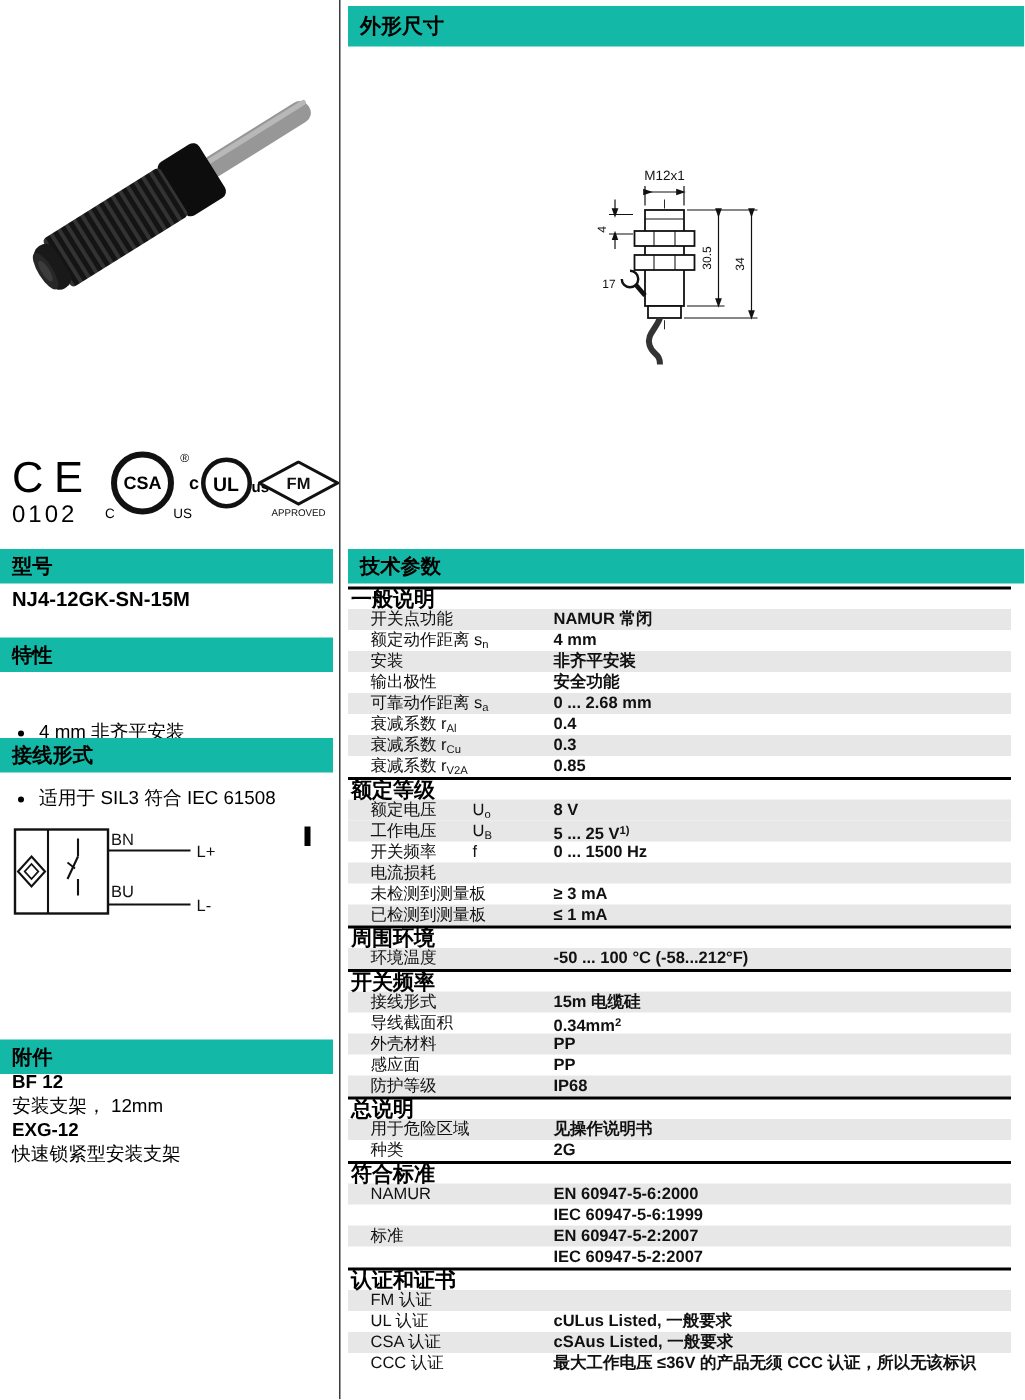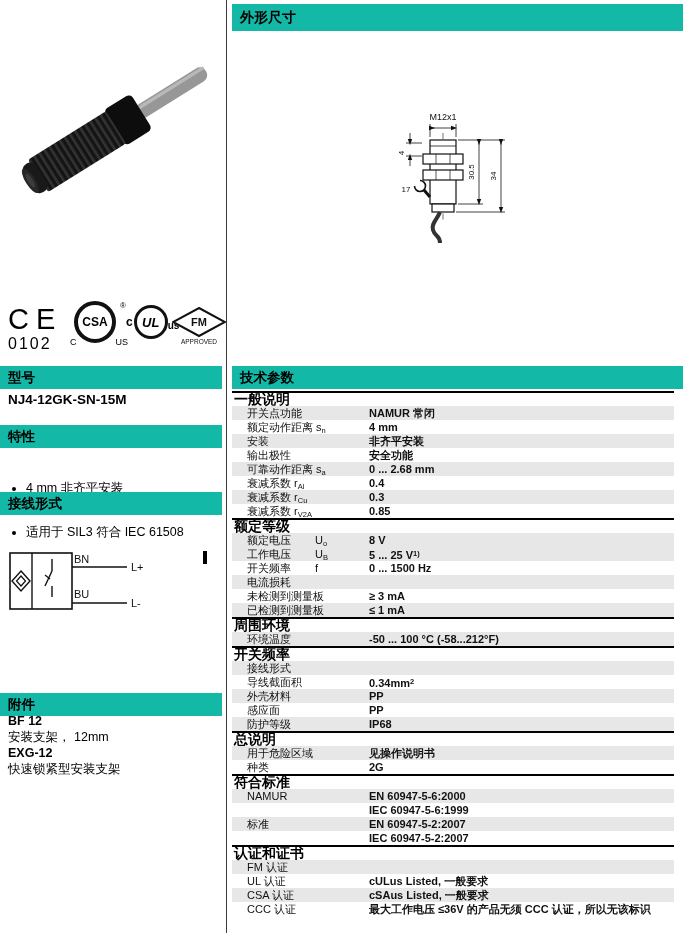--- a/index.html
+++ b/index.html
@@ -33,21 +33,21 @@
   .csa-circle { width:42px; height:42px; border:4px solid #111; border-radius:50%;
                 display:flex; align-items:center; justify-content:center;
                 font-weight:bold; font-size:12px; }
   .csa-c  { position:absolute; left:-4px; bottom:0; font-size:9px; }
   .csa-us { position:absolute; right:-8px; bottom:0; font-size:9px; }
   .csa-reg { position:absolute; right:-6px; top:0; font-size:8px; }
   .ul-logo { position:absolute; left:126px; top:4px; display:flex; align-items:center; }
   .ul-c  { font-weight:bold; font-size:12px; margin-right:1px; align-self:flex-start; margin-top:10px; }
   .ul-circle { width:34px; height:34px; border:3px solid #111; border-radius:50%;
                display:flex; align-items:center; justify-content:center;
-               font-weight:bold; font-style:italic; font-size:13px; }
+               font-weight:bold; font-size:13px; }
   .ul-us { font-weight:bold; font-size:10px; align-self:flex-end; margin-bottom:8px; }
   .fm-logo { position:absolute; left:172px; top:6px; width:52px; }
 
   
   .spec-table { position:absolute; left:232px; top:391px; width:442px; }
   .spec-title { border-top:2px solid #000; height:15px; line-height:13px; padding-left:2px;
                 font-size:14px; font-weight:bold; }
   .spec-row { display:flex; height:14px; line-height:14px; font-size:11px; padding-left:15px; color:#111; }
   .spec-row.shaded { background:#e7e7e7; }
   .col-label { width:122px; flex:none; white-space:nowrap; }
@@ -261,20 +261,21 @@
         <div class="spec-title">周围环境</div>
         <div class="spec-row shaded">
           <span class="col-label">环境温度</span>
           <span class="col-value">-50 ... 100 °C (-58...212°F)</span>
         </div>
       </div>
       <div class="spec-section">
         <div class="spec-title">开关频率</div>
         <div class="spec-row shaded">
           <span class="col-label">接线形式</span>
+          <span class="col-value">15m 电缆硅</span>
         </div>
         <div class="spec-row">
           <span class="col-label">导线截面积</span>
           <span class="col-value">0.34mm<sup>2</sup></span>
         </div>
         <div class="spec-row shaded">
           <span class="col-label">外壳材料</span>
           <span class="col-value">PP</span>
         </div>
         <div class="spec-row">

